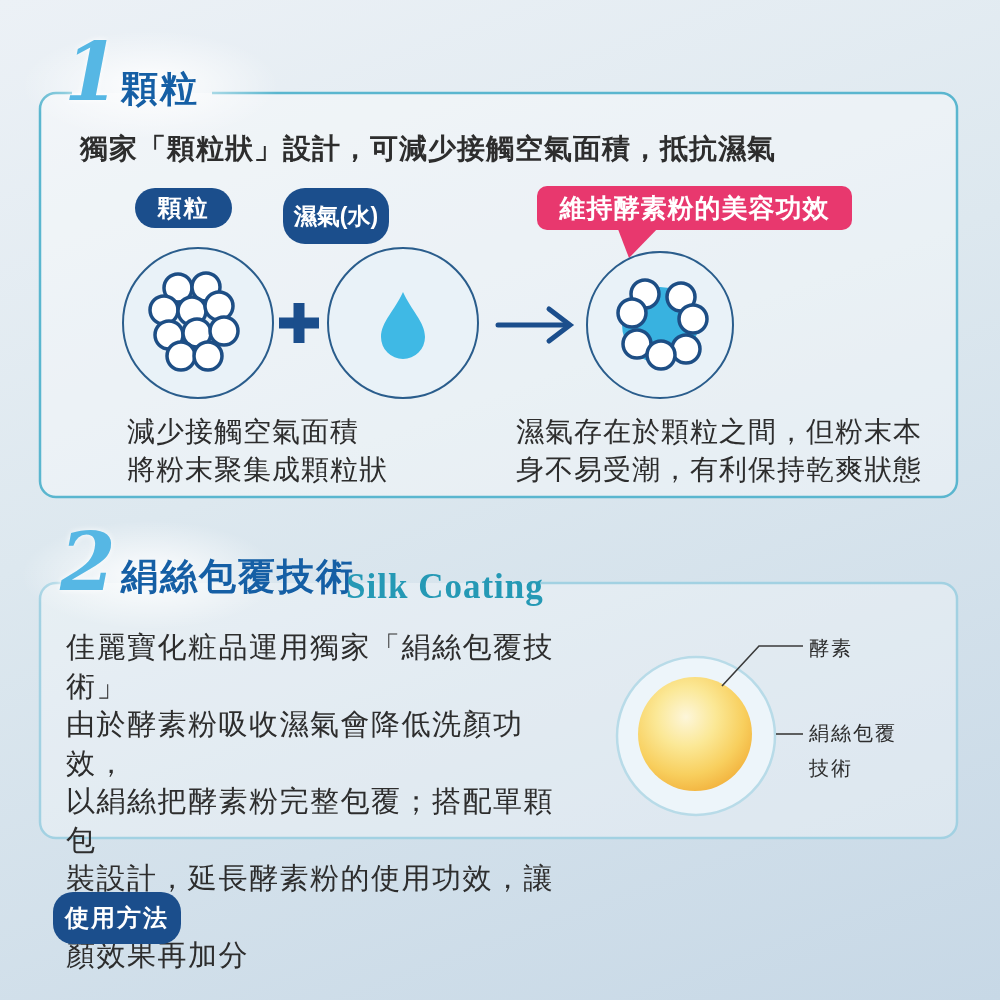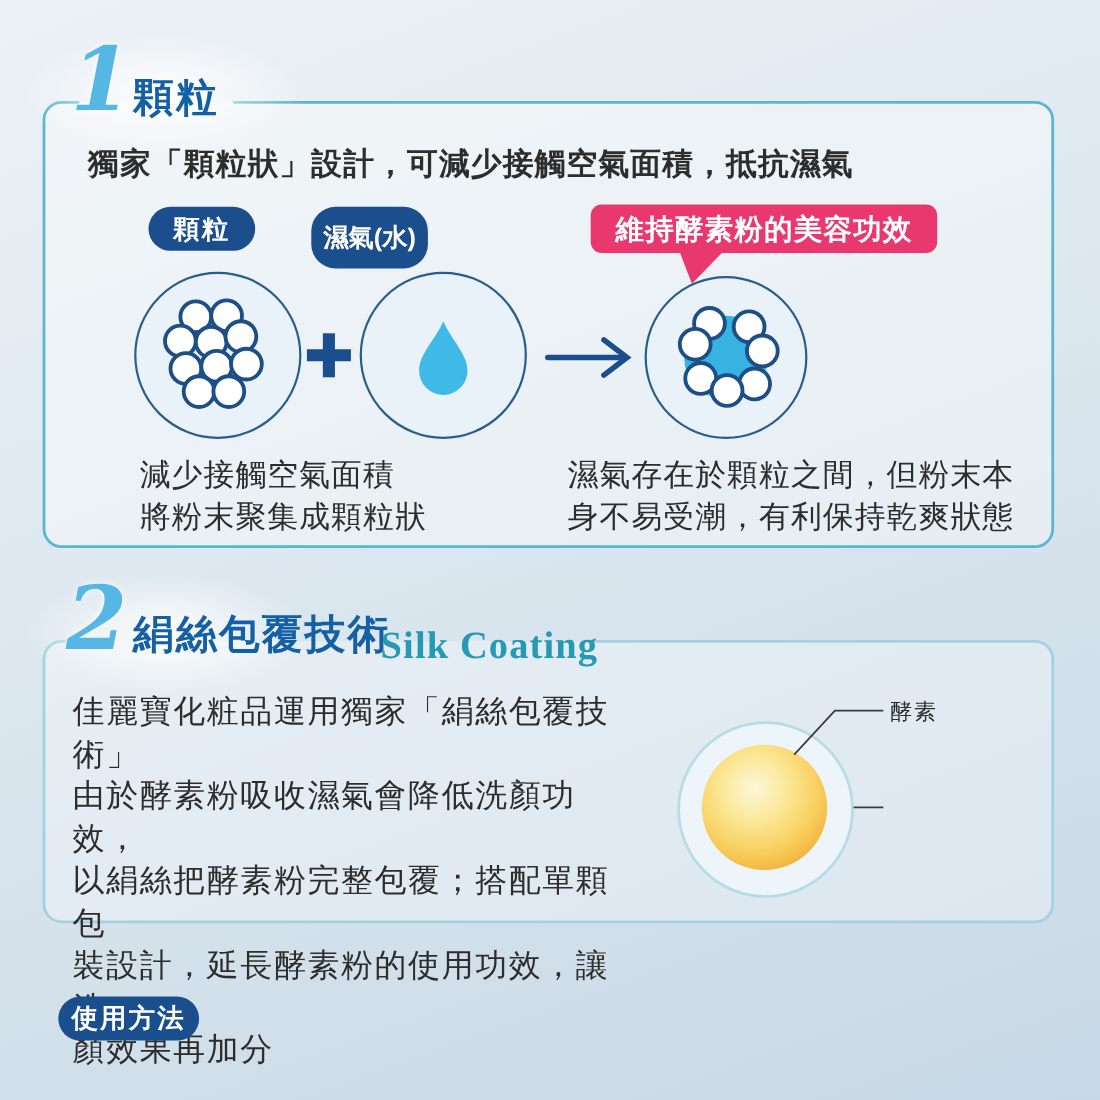--- a/index.html
+++ b/index.html
@@ -148,16 +148,20 @@
 
   <div class="abs" style="left:66px;top:628px;width:510px;">
     <div class="para-line">佳麗寶化粧品運用獨家「絹絲包覆技術」</div>
     <div class="para-line">由於酵素粉吸收濕氣會降低洗顏功效，</div>
     <div class="para-line">以絹絲把酵素粉完整包覆；搭配單顆包</div>
     <div class="para-line">裝設計，延長酵素粉的使用功效，讓洗</div>
     <div class="para-line">顏效果再加分</div>
   </div>
 
   <div class="abs diagram-label" style="left:809px;top:631px;">酵素</div>
+  <div class="abs diagram-label" style="left:809px;top:716px;">
+    <div>絹絲包覆</div>
+    <div>技術</div>
+  </div>
 
-  <div class="pill" style="left:53px;top:892px;width:128px;height:40px;border-radius:20px;margin-top:14px;">使用方法</div>
+  <div class="pill" style="left:53px;top:892px;width:128px;height:52px;border-radius:20px;">使用方法</div>
 
 </div>
 
 </body></html>

